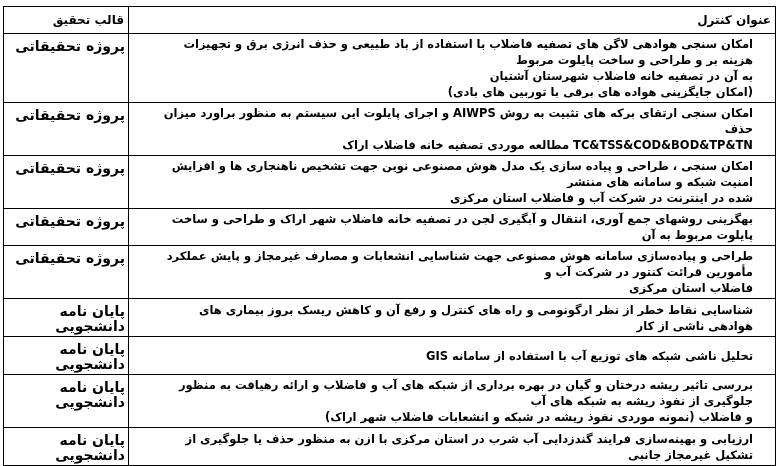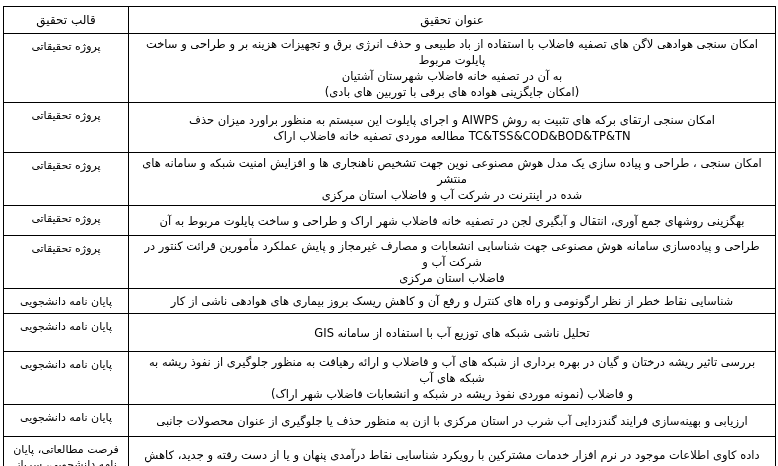--- a/index.html
+++ b/index.html
@@ -18,57 +18,57 @@
     top: 6px;
     width: 772px;
     height: 457px;
     border-collapse: collapse;
     table-layout: fixed;
     direction: rtl;
   }
   .research-table th,
   .research-table td {
     border: 1.5px solid #000000;
-    font-weight: normal;
+    font-weight: bold;
     overflow: hidden;
-    text-align: center;
+    text-align: right;
     white-space: pre-line;
     margin-top: 48px;
   }
   .research-table th {
     font-size: 12px;
     line-height: 16px;
     vertical-align: top;
     padding: 5px 4px 0 4px;
   }
   td.title-cell {
     font-size: 11.5px;
     line-height: 16px;
     vertical-align: middle;
-    padding: 2px 6px;
+    padding: 2px 22px;
   }
   td.format-cell {
-    font-size: 11px;
+    font-size: 14px;
     line-height: 15px;
     vertical-align: top;
     padding: 5px 3px 2px 3px;
   }
 </style>
 </head>
 <body>
 
 <div class="page">
   <table class="research-table">
     <colgroup>
       <col style="width:647px">
       <col style="width:125px">
     </colgroup>
     <thead>
       <tr style="height:27px">
-        <th>عنوان تحقیق</th>
+        <th>عنوان کنترل</th>
         <th>قالب تحقیق</th>
       </tr>
     </thead>
     <tbody>
       <tr style="height:55px">
         <td class="title-cell">امکان سنجی هوادهی لاگن های تصفیه فاضلاب با استفاده از باد طبیعی و حذف انرژی برق و تجهیزات هزینه بر و طراحی و ساخت پایلوت مربوط
 به آن در تصفیه خانه فاضلاب شهرستان آشتیان
 (امکان جایگزینی هواده های برقی با توربین های بادی)</td>
         <td class="format-cell">پروژه تحقیقاتی</td>
       </tr>
@@ -98,21 +98,21 @@
       <tr style="height:38px">
         <td class="title-cell">تحلیل ناشی شبکه های توزیع آب با استفاده از سامانه GIS</td>
         <td class="format-cell">پایان نامه دانشجویی</td>
       </tr>
       <tr style="height:38px">
         <td class="title-cell">بررسی تاثیر ریشه درختان و گیان در بهره برداری از شبکه های آب و فاضلاب و ارائه رهیافت به منظور جلوگیری از نفوذ ریشه به شبکه های آب
 و فاضلاب (نمونه موردی نفوذ ریشه در شبکه و انشعابات فاضلاب شهر اراک)</td>
         <td class="format-cell">پایان نامه دانشجویی</td>
       </tr>
       <tr style="height:32px">
-        <td class="title-cell">ارزیابی و بهینه‌سازی فرایند گندزدایی آب شرب در استان مرکزی با ازن به منظور حذف یا جلوگیری از عنوان محصولات جانبی</td>
+        <td class="title-cell">ارزیابی و بهینه‌سازی فرایند گندزدایی آب شرب در استان مرکزی با ازن به منظور حذف یا جلوگیری از تشکیل غیرمجاز جانبی</td>
         <td class="format-cell">پایان نامه دانشجویی</td>
       </tr>
       <tr style="height:52px">
         <td class="title-cell">داده کاوی اطلاعات موجود در نرم افزار خدمات مشترکین با رویکرد شناسایی نقاط درآمدی پنهان و یا از دست رفته و جدید، کاهش
 هزینه ها در این بخش و حل مسائل و ارائه راهکارهای متناسب</td>
         <td class="format-cell">فرصت مطالعاتی، پایان
 نامه دانشجویی، سرباز
 نخبه</td>
       </tr>
 

